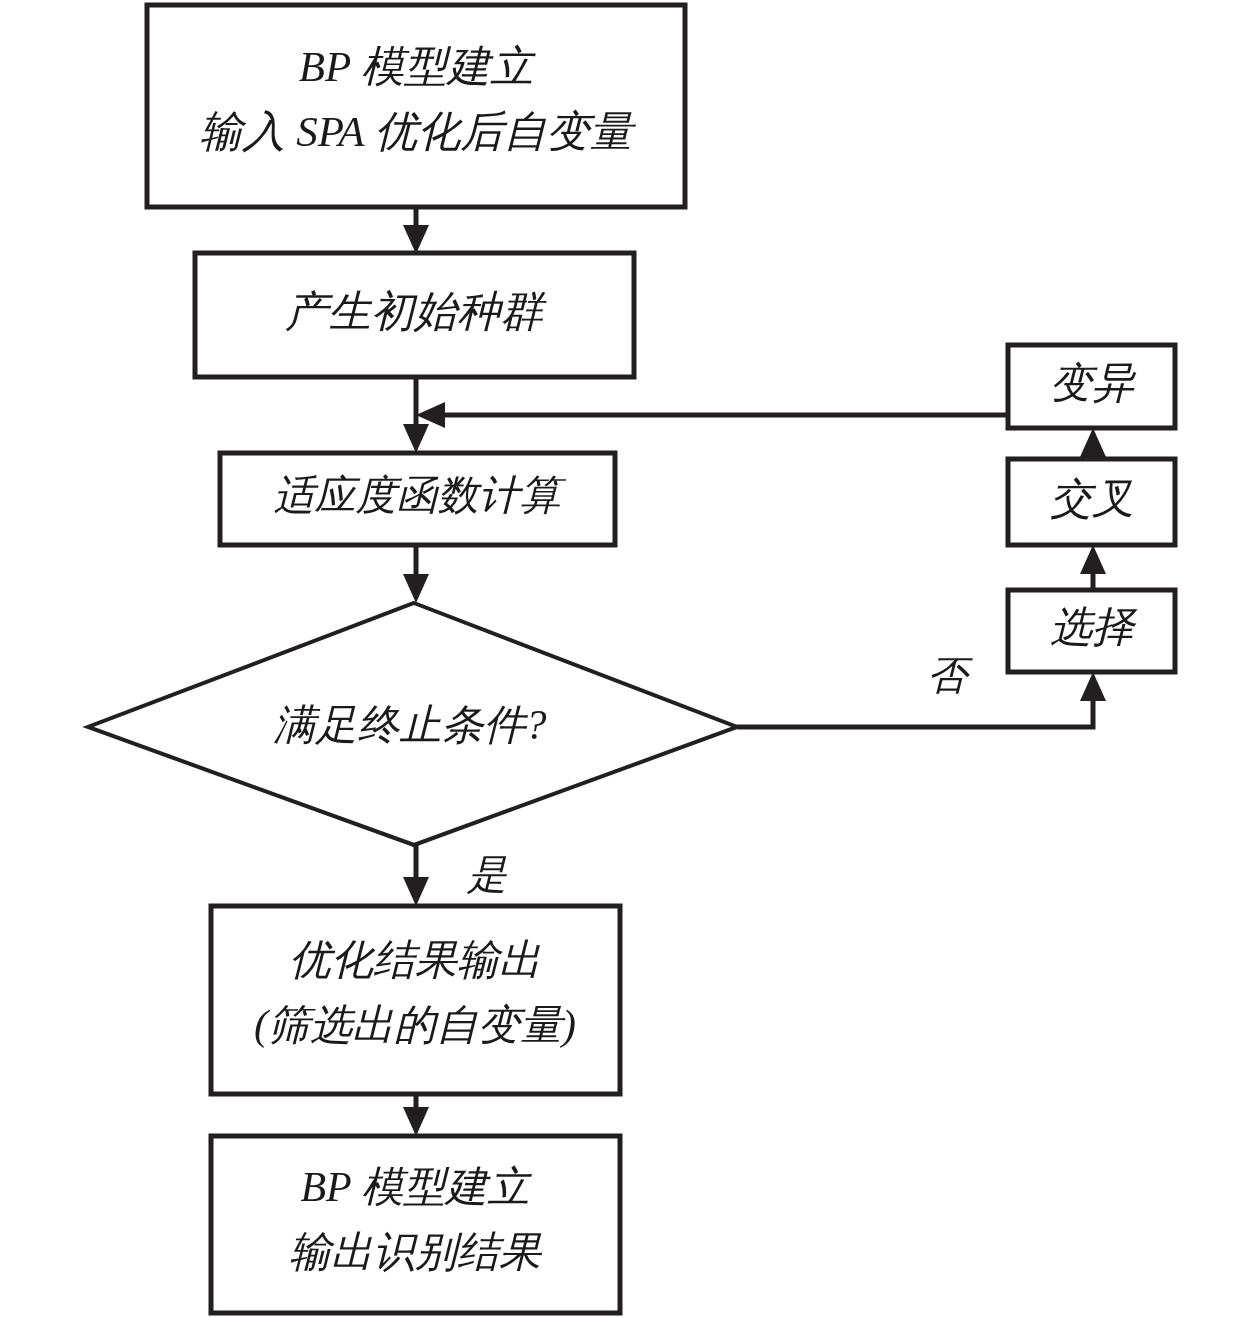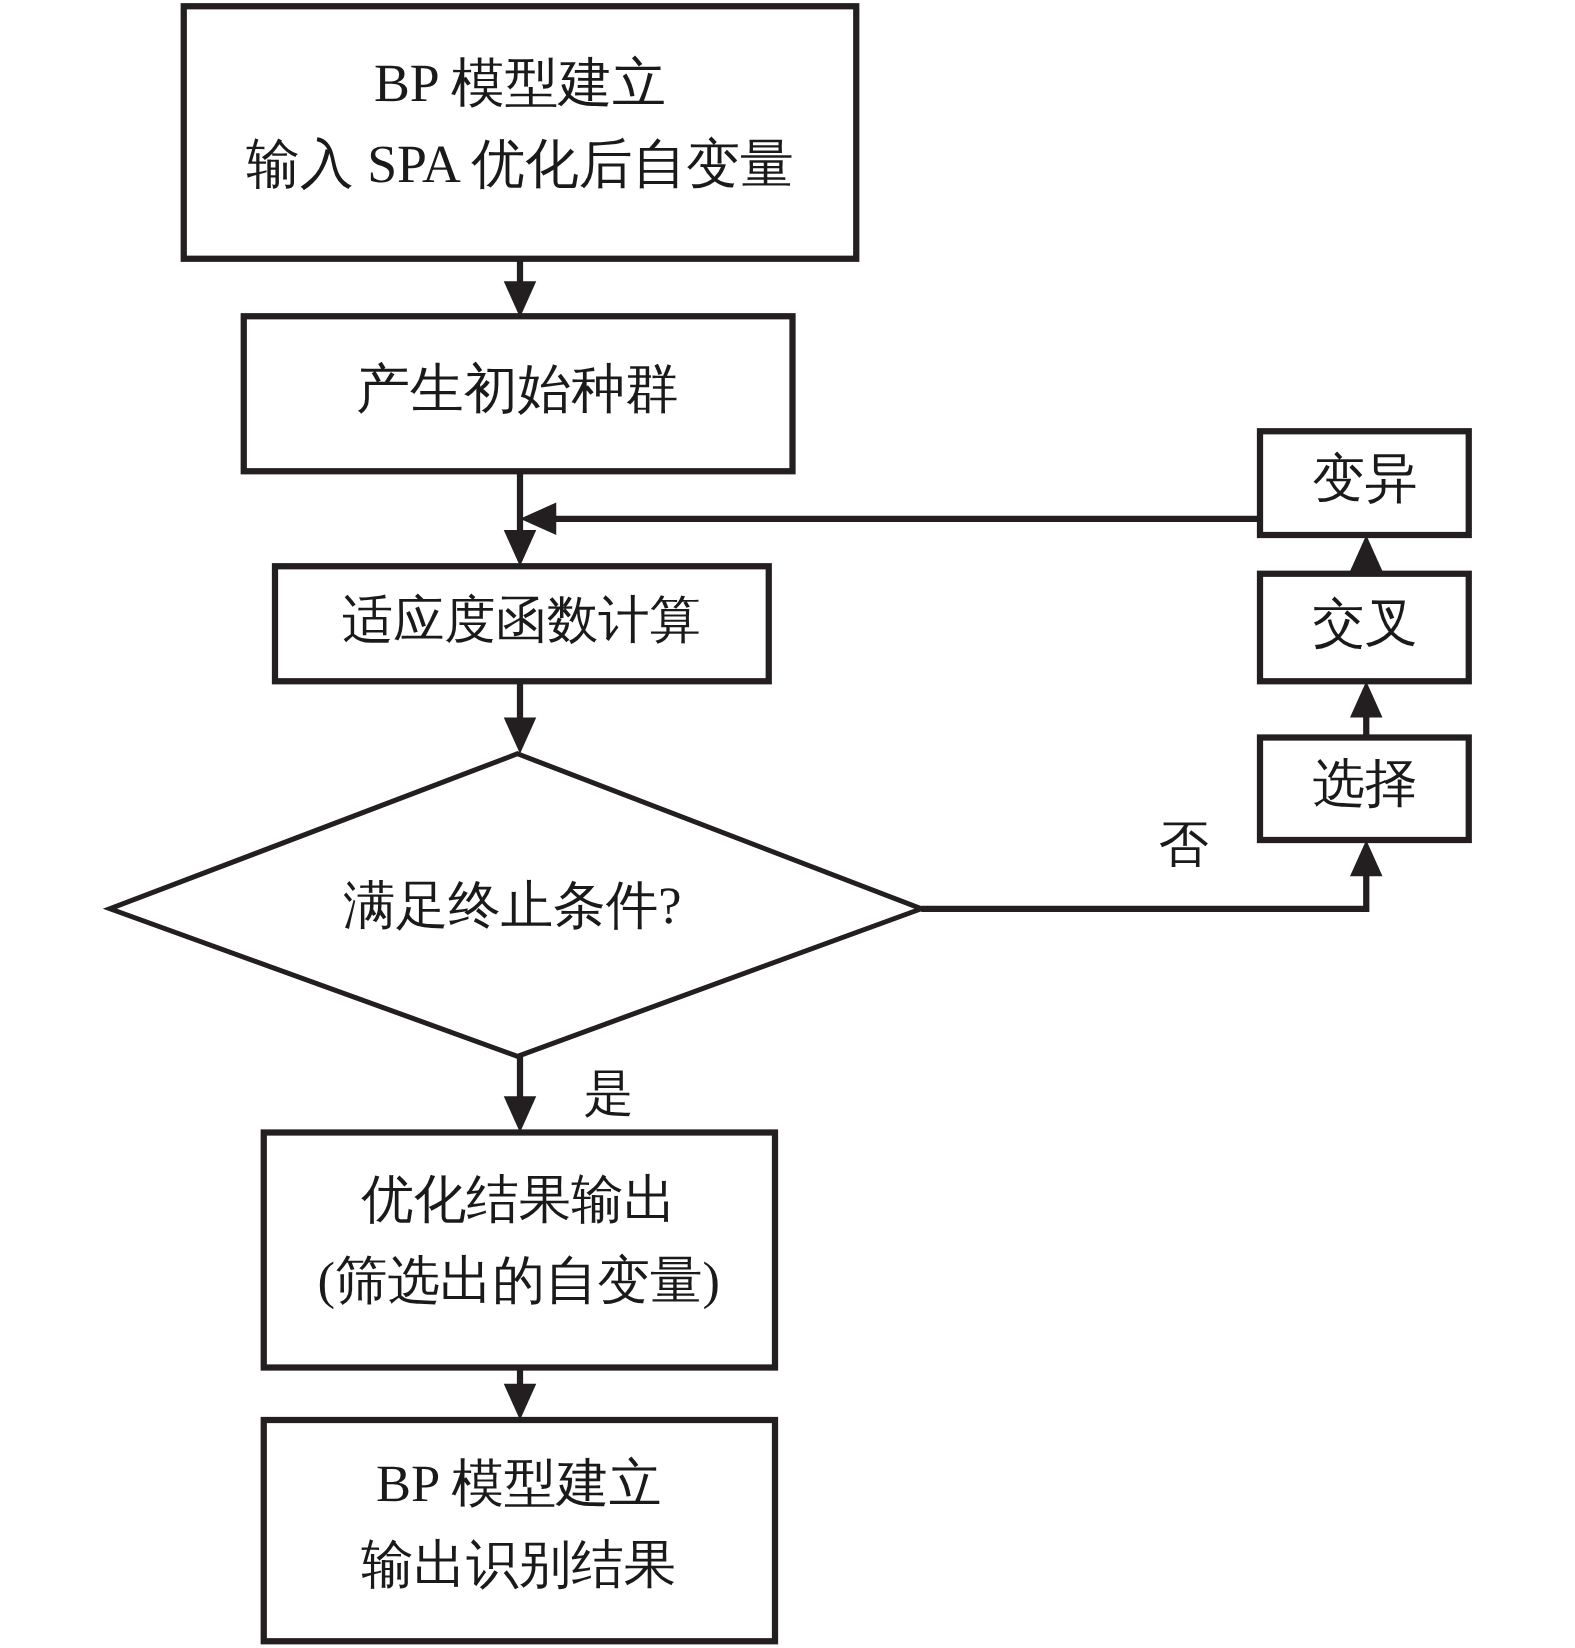--- a/index.html
+++ b/index.html
@@ -12,20 +12,21 @@
     width: 1260px;
     height: 1318px;
     font-family: "Liberation Serif", "DejaVu Serif", serif;
     overflow: hidden;
   }
   #flowchart-root {
     position: relative;
     width: 1260px;
     height: 1318px;
     background: #ffffff;
+    font-style: italic;
   }
   svg.flow-canvas {
     position: absolute;
     top: 0;
     left: 0;
     width: 1260px;
     height: 1318px;
     display: block;
   }
   .node-shape {

